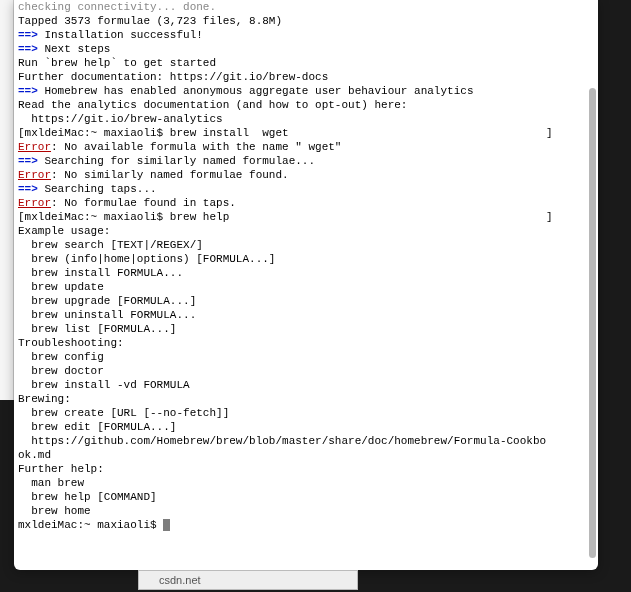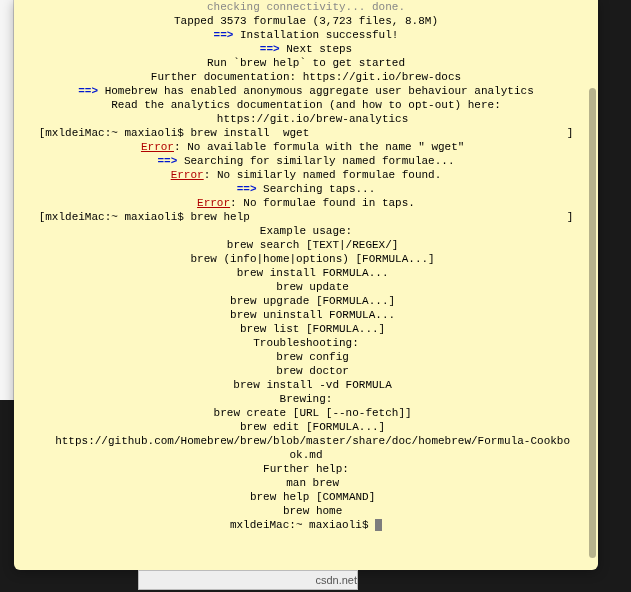--- a/index.html
+++ b/index.html
@@ -9,25 +9,24 @@
     height: 592px;
     overflow: hidden;
     position: relative;
   }
   .terminal-window {
     position: absolute;
     top: 0;
     left: 14px;
     width: 584px;
     height: 570px;
-    background: #fef9c3;
+    background: #ffffff;
     border-radius: 0 0 6px 6px;
     box-shadow: 0 2px 12px rgba(0,0,0,0.3);
     overflow: hidden;
-    text-align: center;
   }
   .terminal-content {
     font-family: Menlo, Monaco, "Courier New", monospace;
     font-size: 11px;
     line-height: 14px;
     white-space: pre;
     color: #000;
     padding: 0 4px;
     overflow-y: auto;
     height: 100%;
@@ -56,23 +55,22 @@
     position: absolute;
     left: 138px;
     top: 570px;
     width: 220px;
     height: 20px;
     background: #eee;
     border: 1px solid #bbb;
     font-family: Arial, sans-serif;
     font-size: 11px;
     color: #555;
-    padding-left: 6px;
+    padding-left: 20px;
     line-height: 18px;
-    text-align: right;
   }
   .side-thing {
     position: absolute;
     left: 0;
     top: 0;
     width: 14px;
     height: 400px;
     background: #f5f5f5;
     border-right: 1px solid #ccc;
   }

